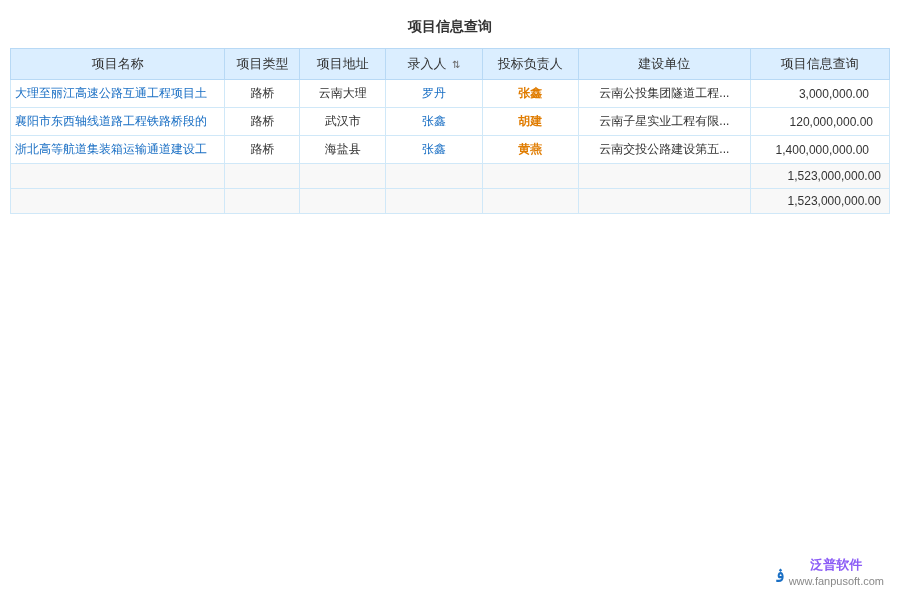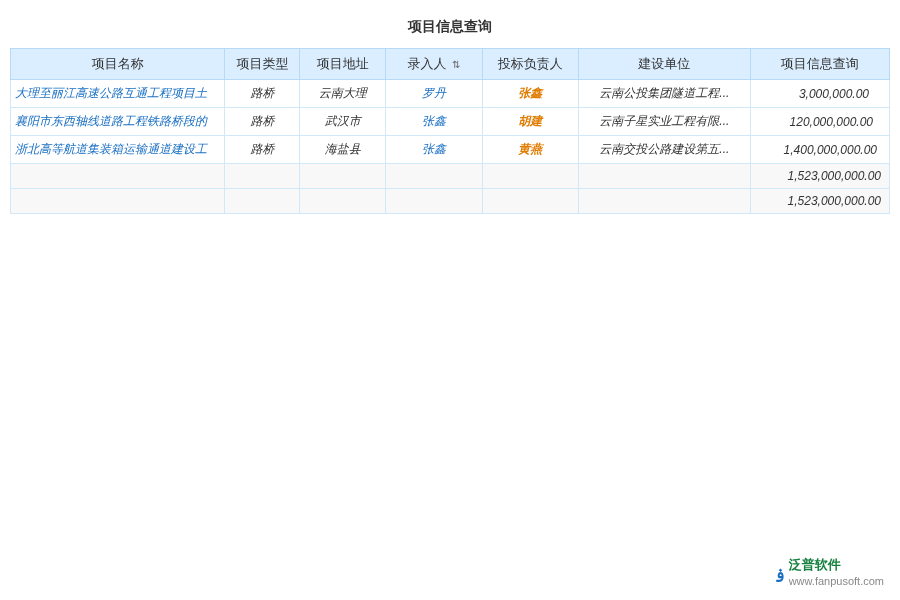--- a/index.html
+++ b/index.html
@@ -48,21 +48,20 @@
       text-align: center;
       font-weight: normal;
       color: #333;
       font-size: 13px;
       white-space: nowrap;
       overflow: hidden;
     }
 
     tbody tr {
       background-color: #ffffff;
-      font-style: italic;
     }
 
     tbody td {
       border: 1px solid #d0e8f8;
       padding: 5px 4px;
       text-align: center;
       font-size: 12px;
       color: #333;
       white-space: nowrap;
       overflow: hidden;
@@ -109,22 +108,23 @@
     .watermark-text {
       display: flex;
       flex-direction: column;
       line-height: 1.3;
       color: #888;
       font-size: 11px;
     }
 
     .watermark-text .brand {
       font-size: 13px;
-      color: #15803d;
+      color: #8b5cf6;
       font-weight: bold;
+      text-align: center;
     }
 
     .icon-sort {
       display: inline-block;
       font-size: 10px;
       vertical-align: middle;
       margin-left: 2px;
       color: #666;
     }
   </style>
@@ -177,21 +177,21 @@
       <td style="overflow:hidden; text-overflow:ellipsis; white-space:nowrap;" title="云南子星实业工程有限...">云南子星实业工程有限...</td>
       <td style="text-align:right; padding-right:16px;">120,000,000.00</td>
     </tr>
         <tr>
       <td style="color: #1a6fc4; cursor: pointer; text-align:left; padding-left:4px; overflow:hidden; text-overflow:ellipsis; white-space:nowrap;margin-top:14px;" title="浙北高等航道集装箱运输通道建设工">浙北高等航道集装箱运输通道建设工</td>
       <td>路桥</td>
       <td>海盐县</td>
       <td style="color: #1a6fc4; cursor:pointer;">张鑫</td>
       <td style="color: #e07c00; cursor:pointer; font-weight:bold;">黄燕</td>
       <td style="overflow:hidden; text-overflow:ellipsis; white-space:nowrap;" title="云南交投公路建设第五...">云南交投公路建设第五...</td>
-      <td style="text-align:right; padding-right:12px;">1,400,000,000.00</td>
+      <td style="text-align:right; padding-right:20px;">1,400,000,000.00</td>
     </tr>
         <tr class="subtotal-row">
     <td></td>
     <td></td>
     <td></td>
     <td></td>
     <td></td>
     <td></td>
     <td style="text-align:right; padding-right:8px;">1,523,000,000.00</td>
   </tr>

